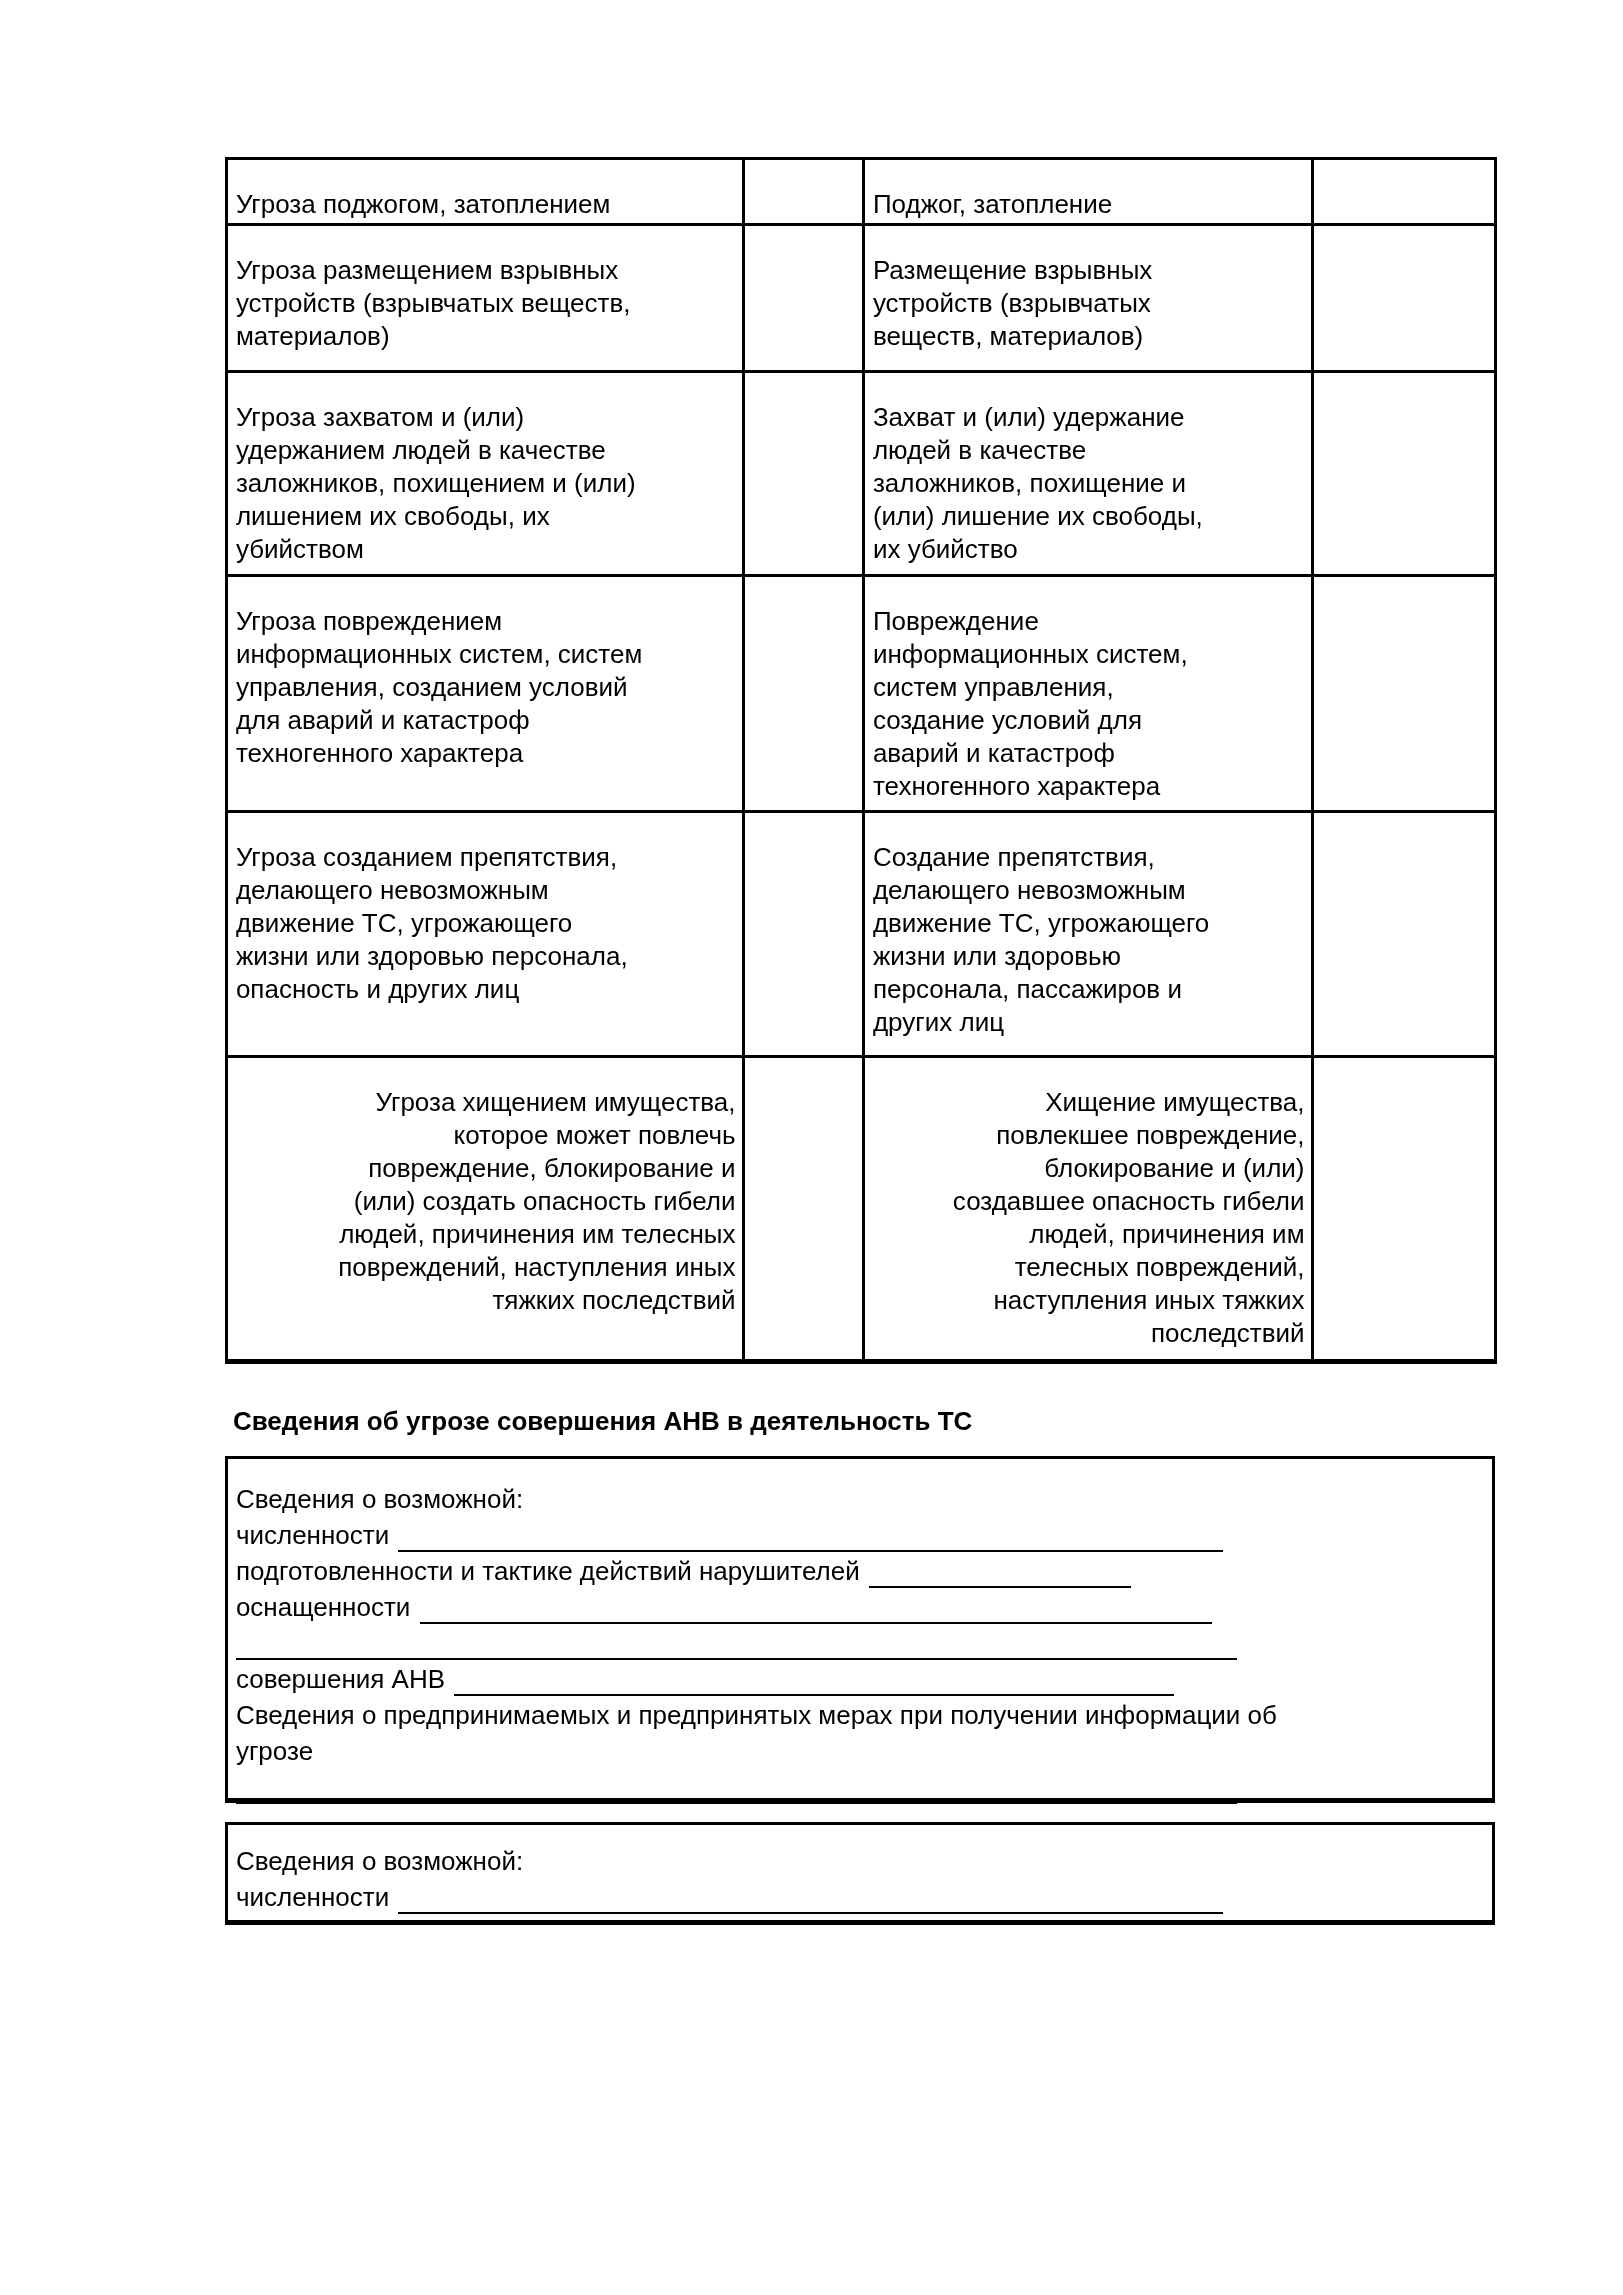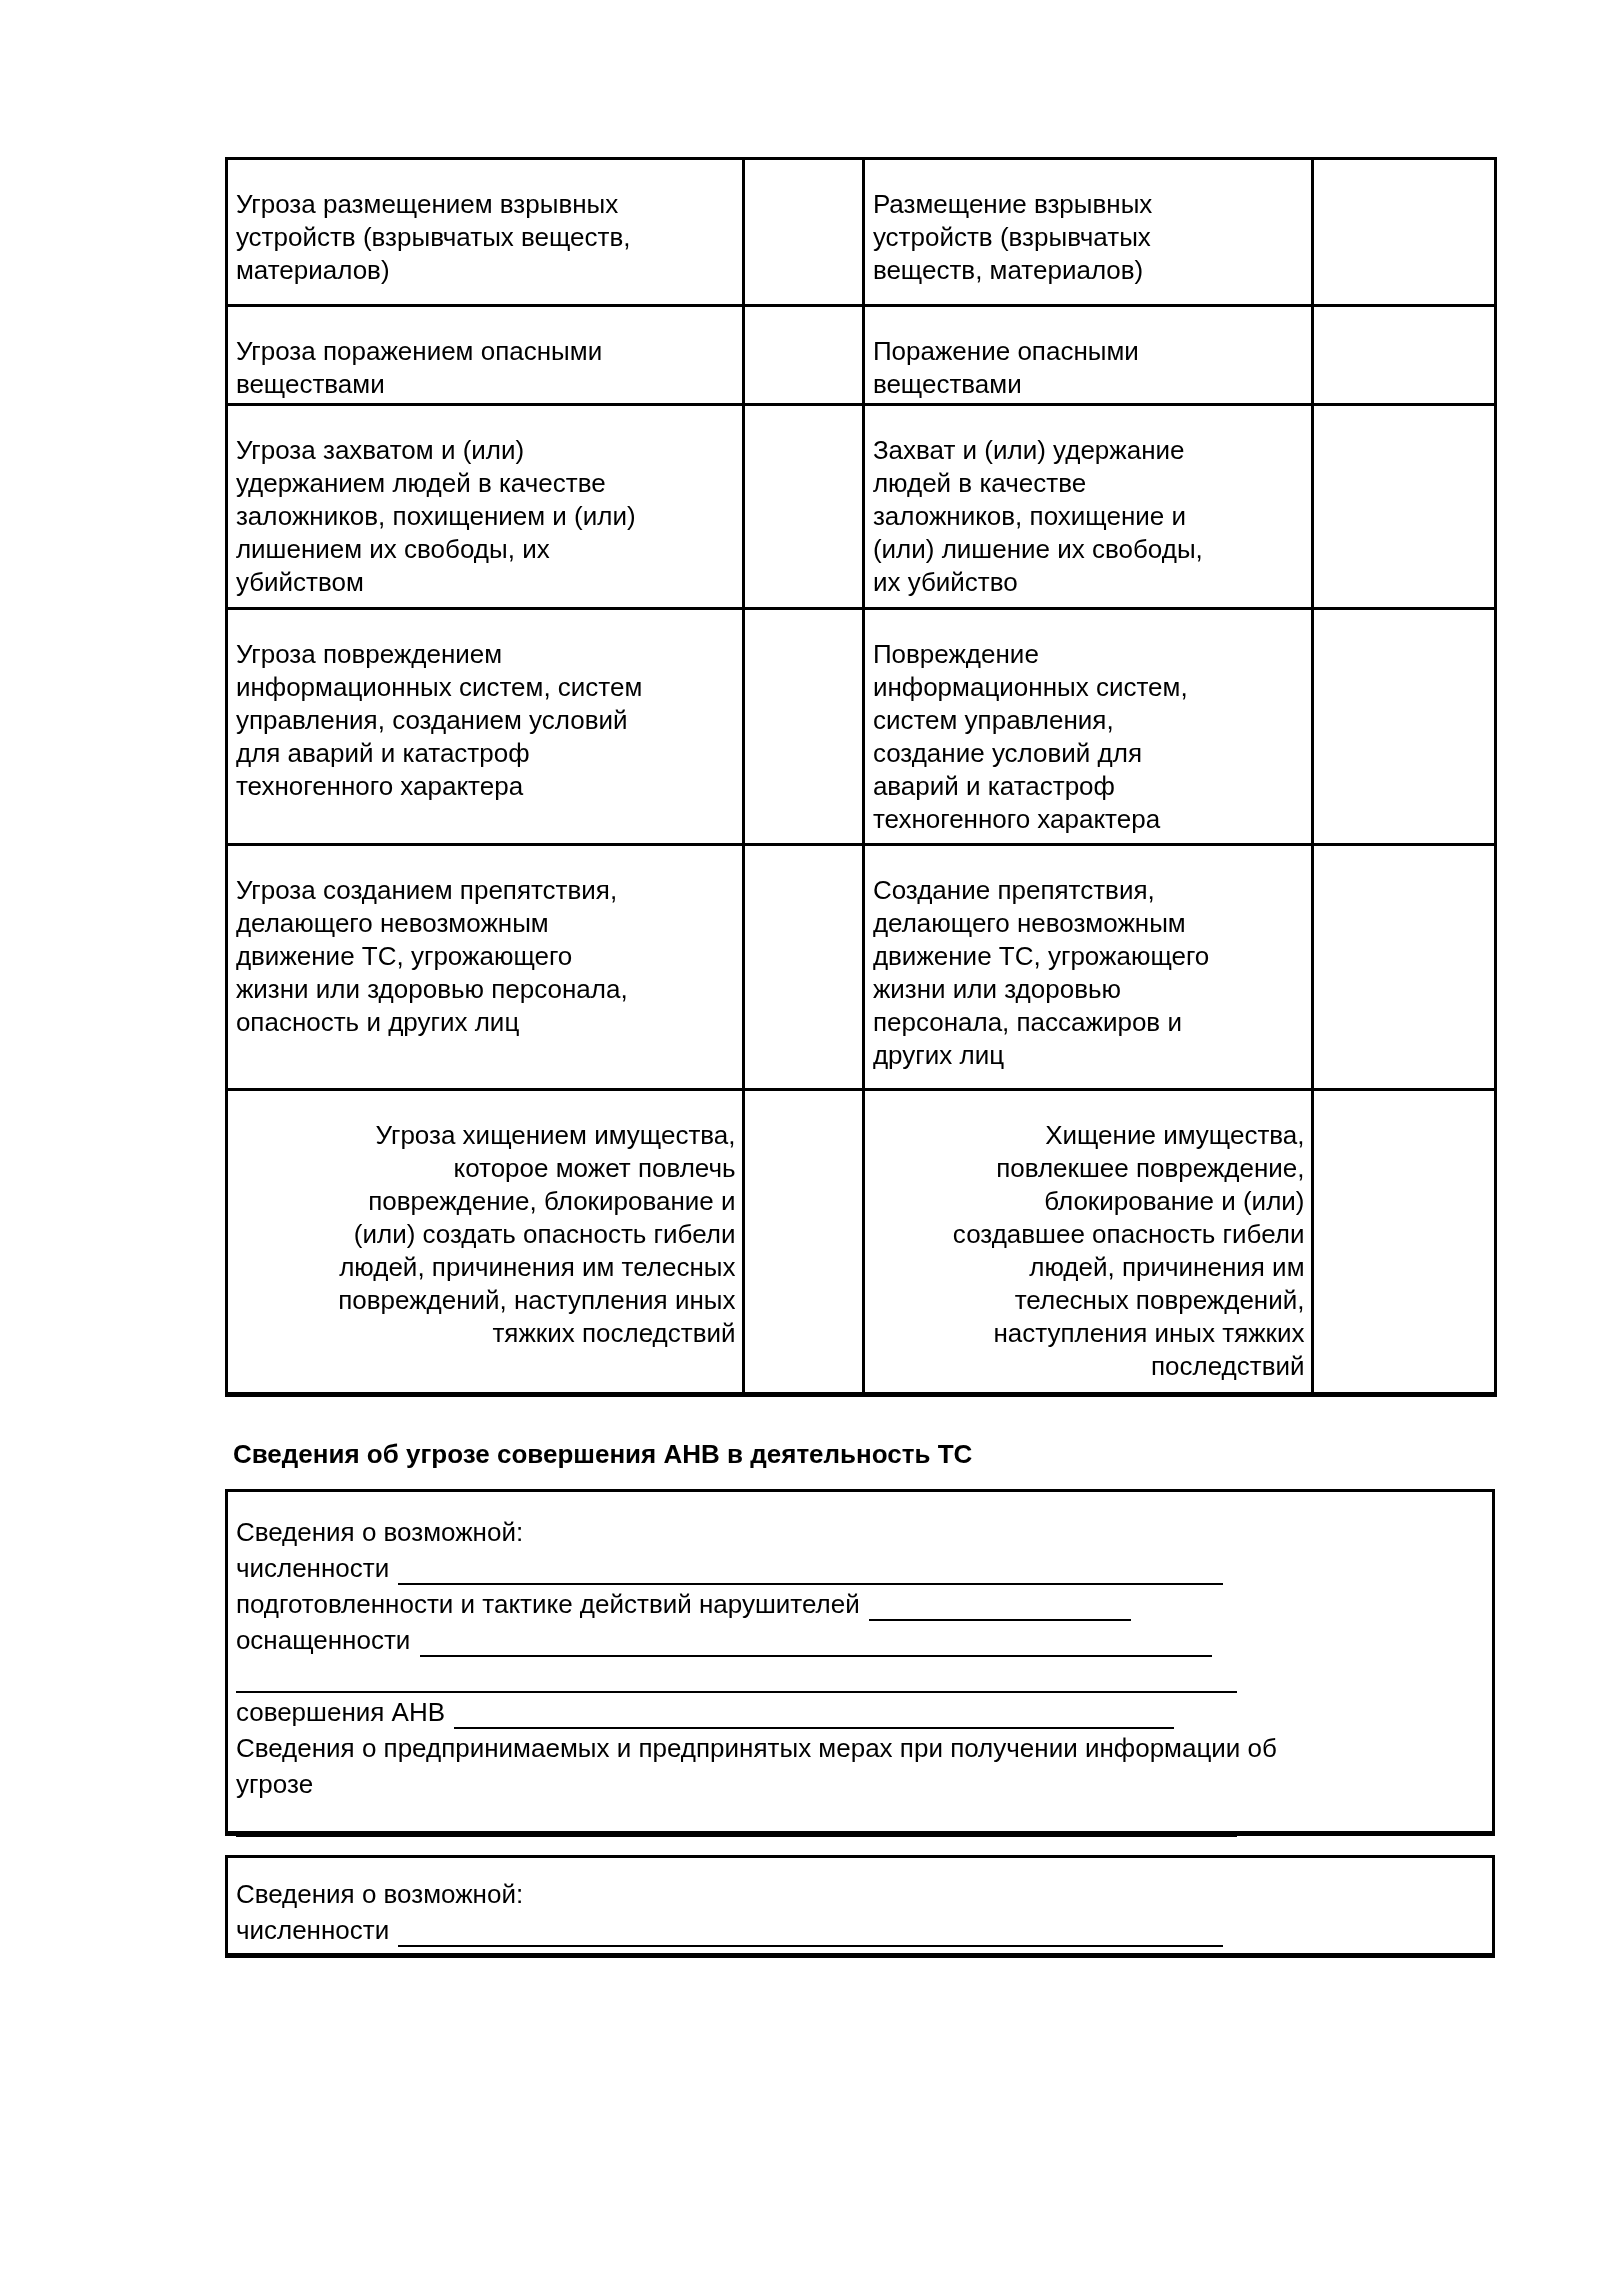--- a/index.html
+++ b/index.html
@@ -75,36 +75,34 @@
   .u-anv   { width:720px; }
   .u-num2  { width:825px; }
 </style>
 </head>
 <body>
 
 <div class="content">
 
   <table class="tbl">
     <tbody>
+        <tr class="r1">
+      <td class="c1">Угроза поджогом, затоплением</td>
+      <td class="c2"></td>
+      <td class="c3">Поджог, затопление</td>
+      <td class="c4"></td>
+    </tr>
     <tr class="r2">
       <td class="c1">Угроза размещением взрывных
 устройств (взрывчатых веществ,
 материалов)</td>
       <td class="c2"></td>
       <td class="c3">Размещение взрывных
 устройств (взрывчатых
 веществ, материалов)</td>
-      <td class="c4"></td>
-    </tr>
-    <tr class="r3">
-      <td class="c1">Угроза поражением опасными
-веществами</td>
-      <td class="c2"></td>
-      <td class="c3">Поражение опасными
-веществами</td>
       <td class="c4"></td>
     </tr>
     <tr class="r4">
       <td class="c1">Угроза захватом и (или)
 удержанием людей в качестве
 заложников, похищением и (или)
 лишением их свободы, их
 убийством</td>
       <td class="c2"></td>
       <td class="c3">Захват и (или) удержание

